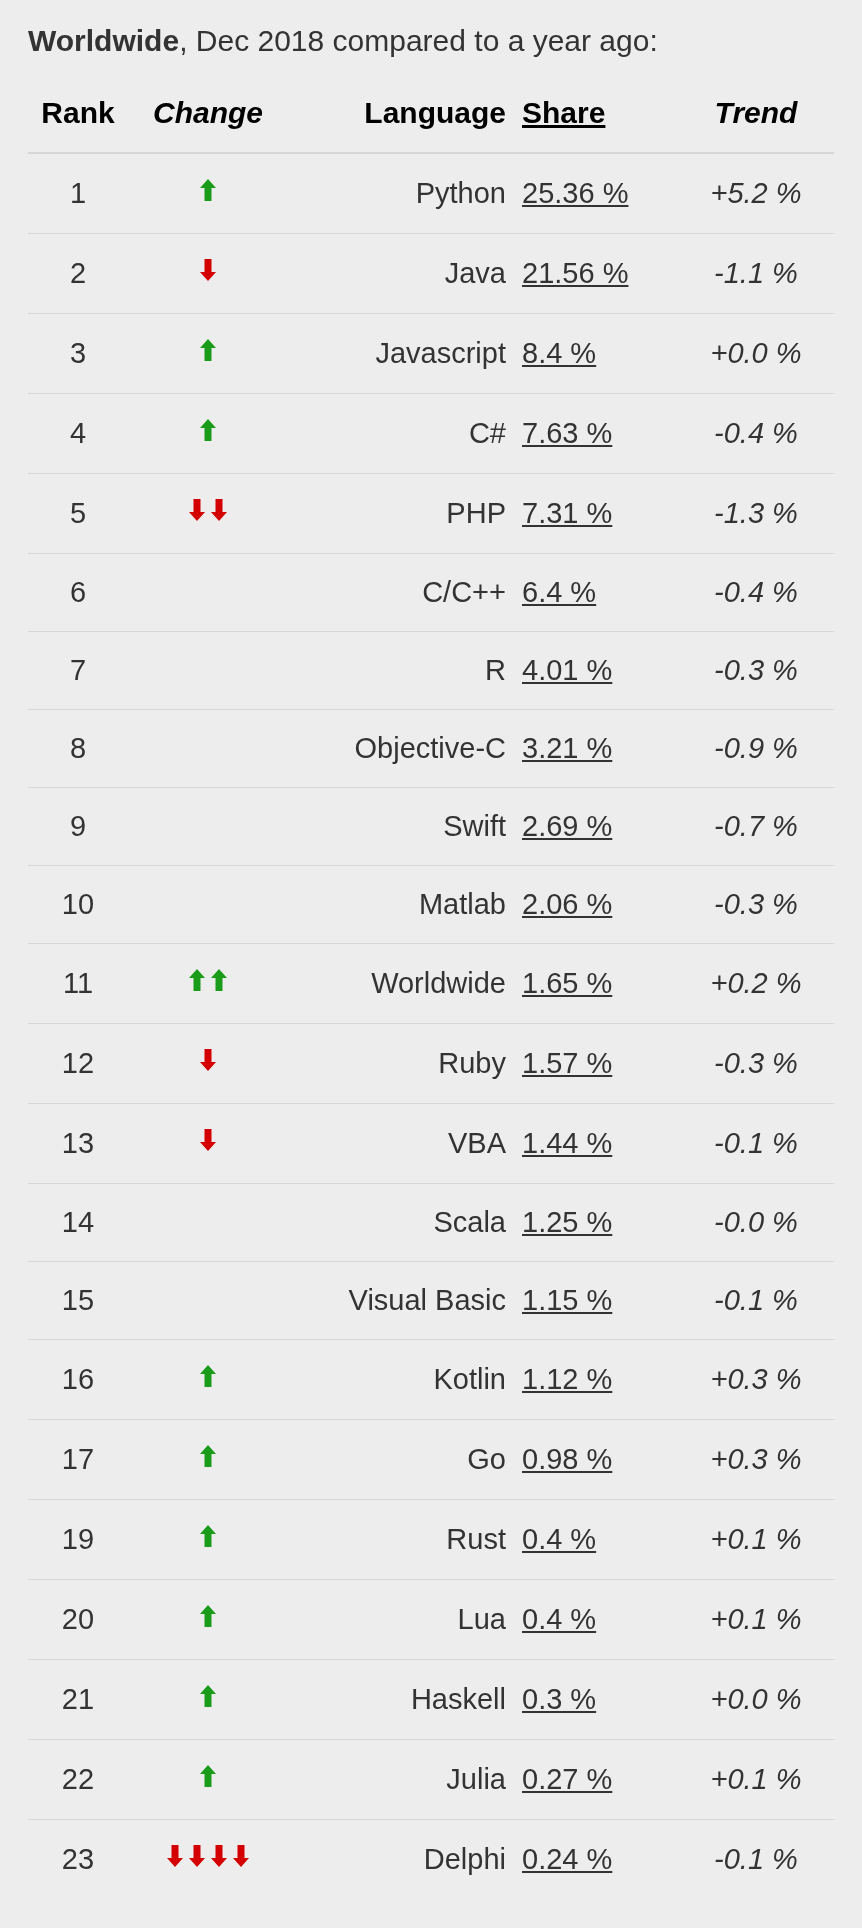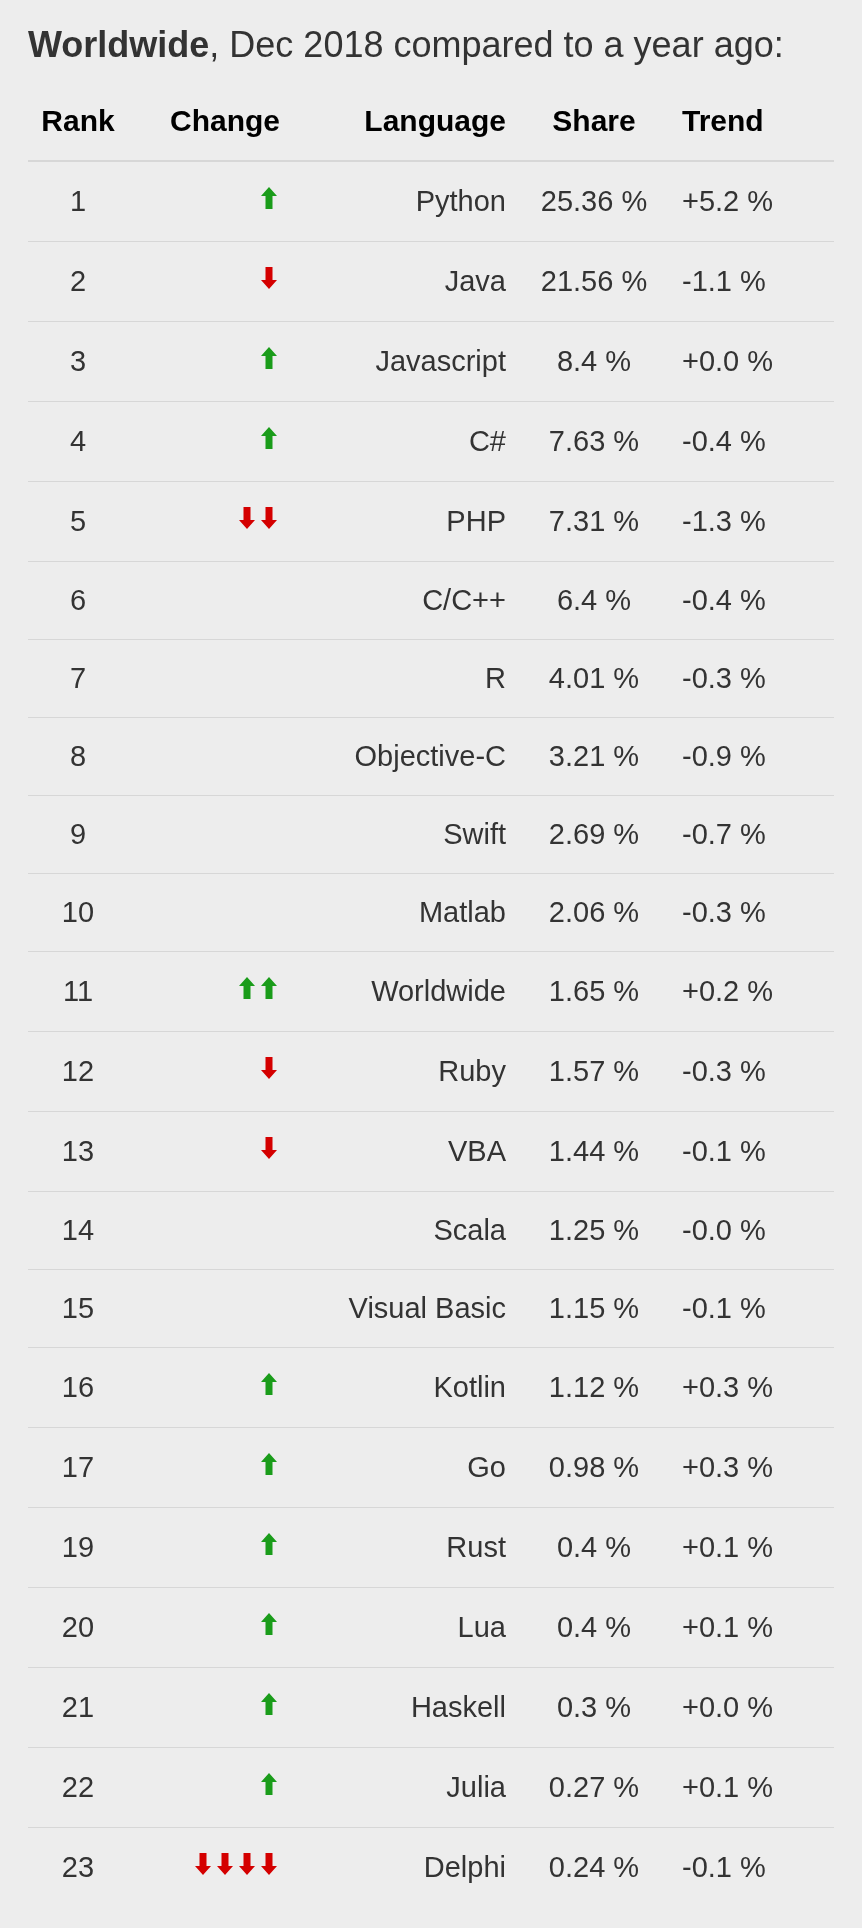--- a/index.html
+++ b/index.html
@@ -10,21 +10,21 @@
     font-family: "Helvetica Neue", Helvetica, Arial, sans-serif;
     font-size: 28px;
     color: #333;
   }
   .wrap {
     width: 862px;
     padding: 24px 28px 20px 28px;
   }
   .title-line {
     margin-bottom: 16px;
-    font-size: 36px;
+    font-size: 30px;
     color: #333;
   }
   .title-bold { font-weight: 700; }
   table {
     width: 100%;
     border-collapse: collapse;
   }
   thead th {
     font-weight: 700;
     color: #000;
@@ -33,24 +33,24 @@
     font-size: 30px;
   }
   tbody td {
     padding: 22px 8px;
     border-top: 1px solid #d7d7d7;
     font-size: 29px;
     color: #333;
     vertical-align: middle;
   }
   th.col-rank, td.col-rank { width: 100px; text-align: center; }
-  th.col-change, td.col-change { width: 160px; text-align: right; }
+  th.col-change, td.col-change { width: 160px; text-align: center; font-style: italic; }
   th.col-lang, td.col-lang { text-align: right; padding-left: 14px; }
-  th.col-share, td.col-share { width: 160px; text-align: center; }
-  th.col-trend, td.col-trend { width: 160px; text-align: left; padding-right: 4px; }
+  th.col-share, td.col-share { width: 160px; text-align: left; text-decoration: underline; }
+  th.col-trend, td.col-trend { width: 160px; text-align: center; padding-right: 4px; font-style: italic; }
   .arrows {
     display: inline-flex;
     justify-content: center;
     align-items: center;
     gap: 0px;
   }
   .arrow-icon {
     width: 22px;
     height: 28px;
     display: inline-block;

